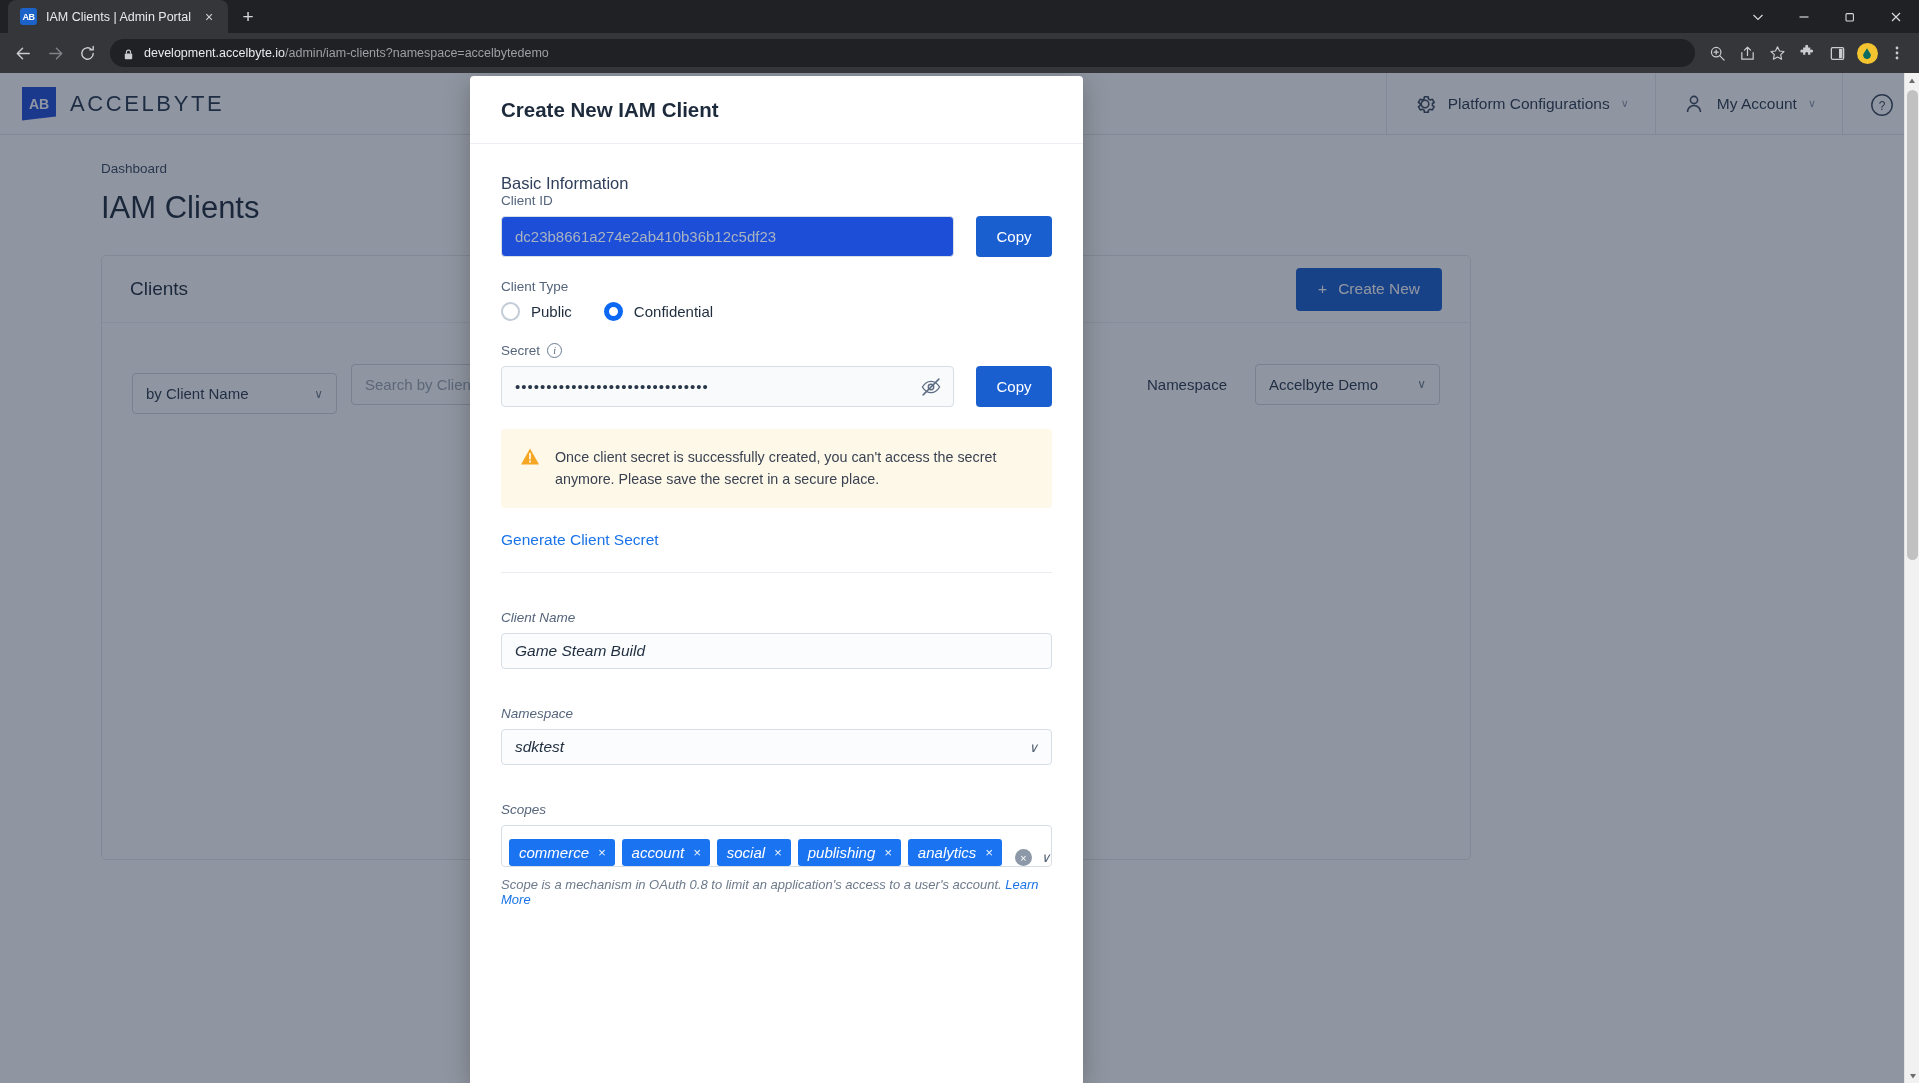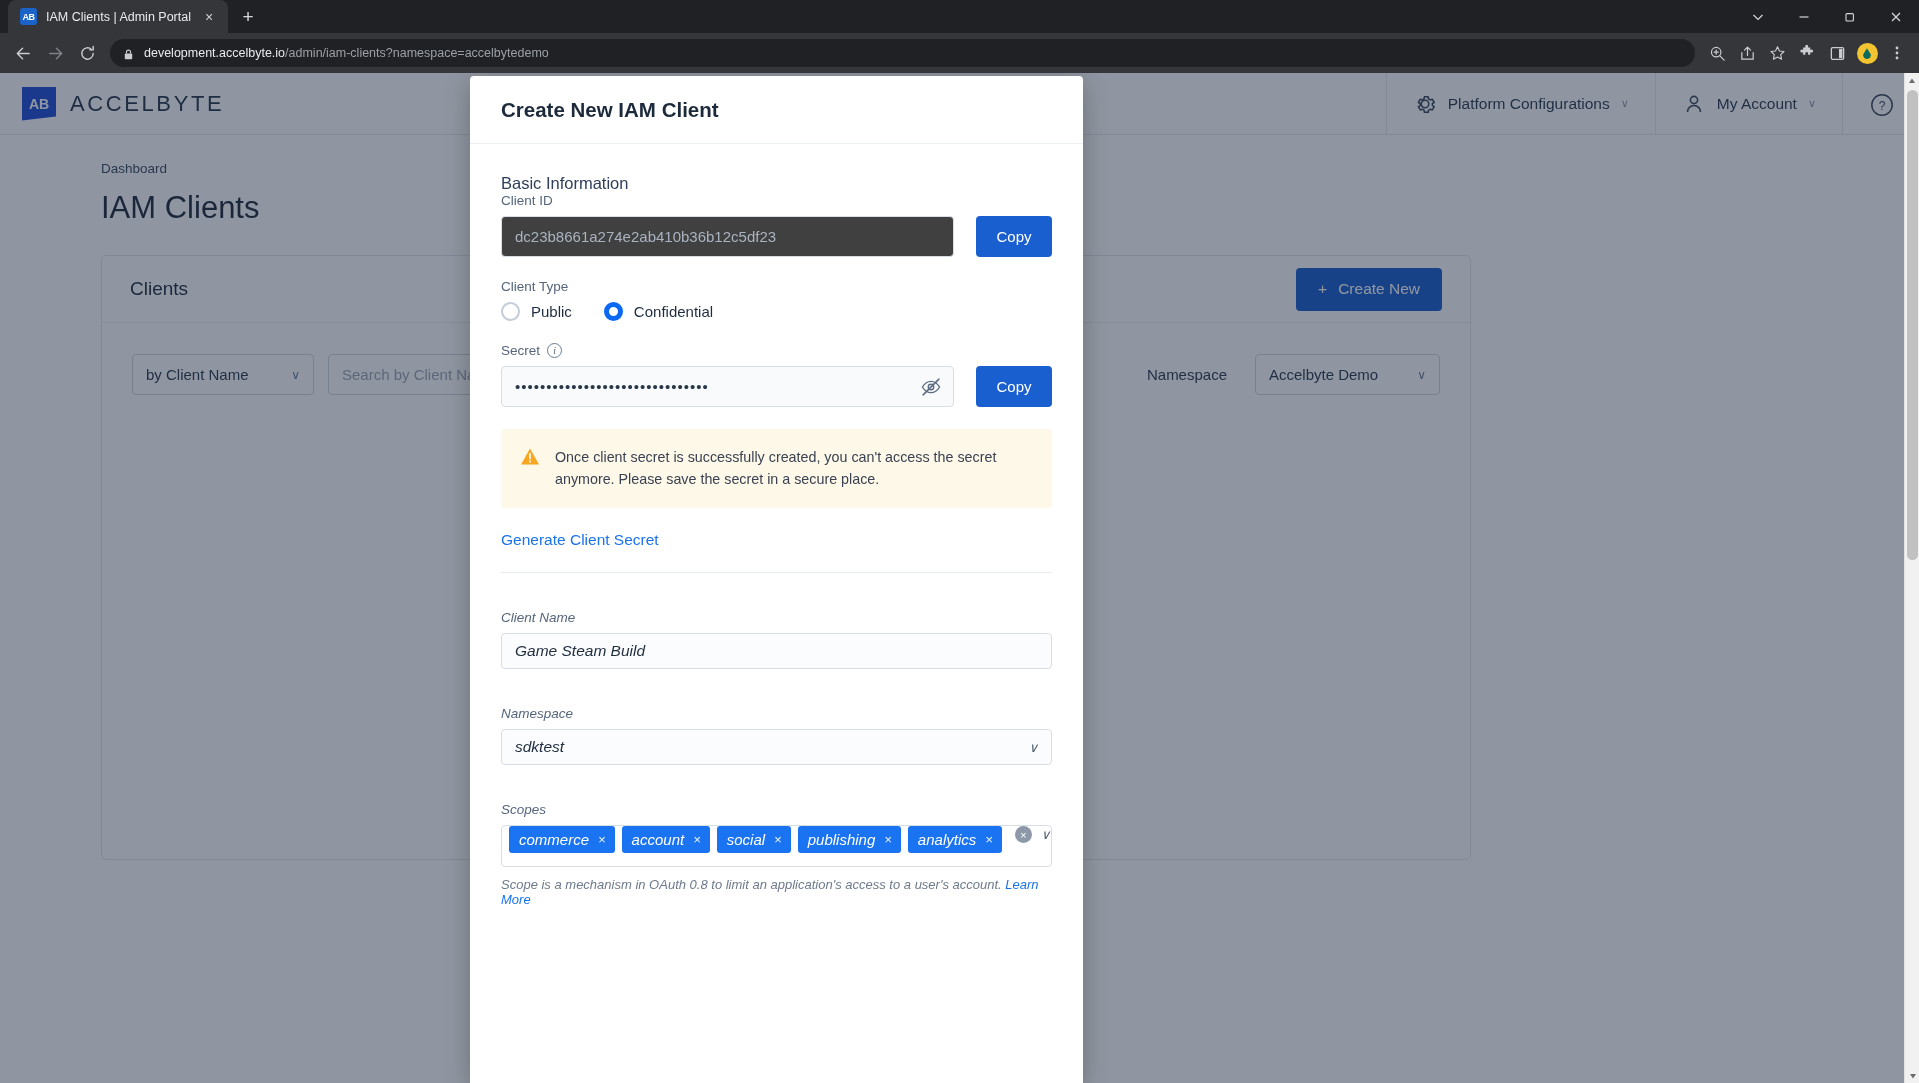--- a/index.html
+++ b/index.html
@@ -117,21 +117,21 @@
     margin-left: auto; background: #1a5fd0; color: #fff; border-radius: 4px;
     height: 43px; padding: 0 22px; display: flex; align-items: center; gap: 11px;
     font-size: 15.5px;
   }
   .filters { display: flex; align-items: center; gap: 14px; padding: 31px 30px; }
   .sel {
     height: 41px; border: 1px solid #cfd6de; border-radius: 4px; background: #fff;
     display: flex; align-items: center; padding: 0 13px; font-size: 15px; color: #2b3a4e;
   }
   .sel .caret2 { margin-left: auto; padding-left: 16px; color: #6b7a8d; font-size: 12px; }
-  .filters .f1 { width: 182px; }
+  .filters .f1 { width: 205px; margin-top: 19px; }
   .filters .f2 { width: 330px; color: #9aa5b3; }
   .filters .f3 { width: 230px; }
   .ns-label { margin-left: auto; font-size: 15px; color: #2b3a4e; padding-right: 14px; }
   .filters .f4 { width: 185px; }
 
   
   .dim { position: absolute; inset: 0; background: rgba(22,36,59,0.48); }
 
   
   .scrollbar {
@@ -161,21 +161,21 @@
   }
   .modal-title { font-size: 20.5px; color: #1c2a3c; font-weight: 700; }
   .modal-body { padding: 30px 31px 0 31px; flex: 1; overflow: hidden; }
 
   .section-title { font-size: 16.5px; color: #30405a; }
   .fld-label { font-size: 13.5px; color: #55657b; margin-bottom: 8px; display: flex; align-items: center; gap: 7px; }
 
   .input-row { display: flex; gap: 22px; align-items: stretch; }
   .text-input {
     flex: 1; height: 41px; border: 1px solid #d8dee6; border-radius: 4px;
-    background: #404040; display: flex; align-items: center; padding: 0 13px;
+    background: #1d4ed8; display: flex; align-items: center; padding: 0 13px;
     font-size: 15px; color: #1f2d3f; min-width: 0;
   }
   .text-input.placeholder { color: #a9b3c0; }
   .copy-btn {
     width: 76px; background: #1a5fd0; color: #fff; border-radius: 4px;
     display: flex; align-items: center; justify-content: center; font-size: 15px;
     flex: none;
   }
 
   .radio-row { display: flex; align-items: center; gap: 32px; margin-bottom: 22px; }
@@ -215,21 +215,21 @@
   .field-block { margin-top: 37px; font-style: italic; }
 
   .select-input {
     height: 36px; border: 1px solid #d8dee6; border-radius: 4px; background: #fbfcfd;
     display: flex; align-items: center; padding: 0 13px; font-size: 15.5px; color: #1f2d3f;
   }
   .select-input .chev { margin-left: auto; color: #516073; font-size: 13px; }
 
   .tags-input {
     min-height: 42px; border: 1px solid #d8dee6; border-radius: 4px; background: #fff;
-    display: flex; align-items: flex-start; gap: 7px; padding: 0 8px 0 7px;
+    display: flex; align-items: flex-end; gap: 7px; padding: 0 8px 0 7px;
     overflow: hidden;
   }
   .tag {
     background: #1a73f0; color: #fff; border-radius: 3px; height: 27px;
     display: flex; align-items: center; gap: 9px; padding: 0 9px 0 10px;
     font-size: 15px; flex: none; white-space: nowrap;
   }
   .tag .x { font-size: 13px; opacity: 0.92; }
   .tags-right { margin-left: auto; display: flex; align-items: center; gap: 9px; flex: none; padding-left: 6px; }
   .clear-ico {

